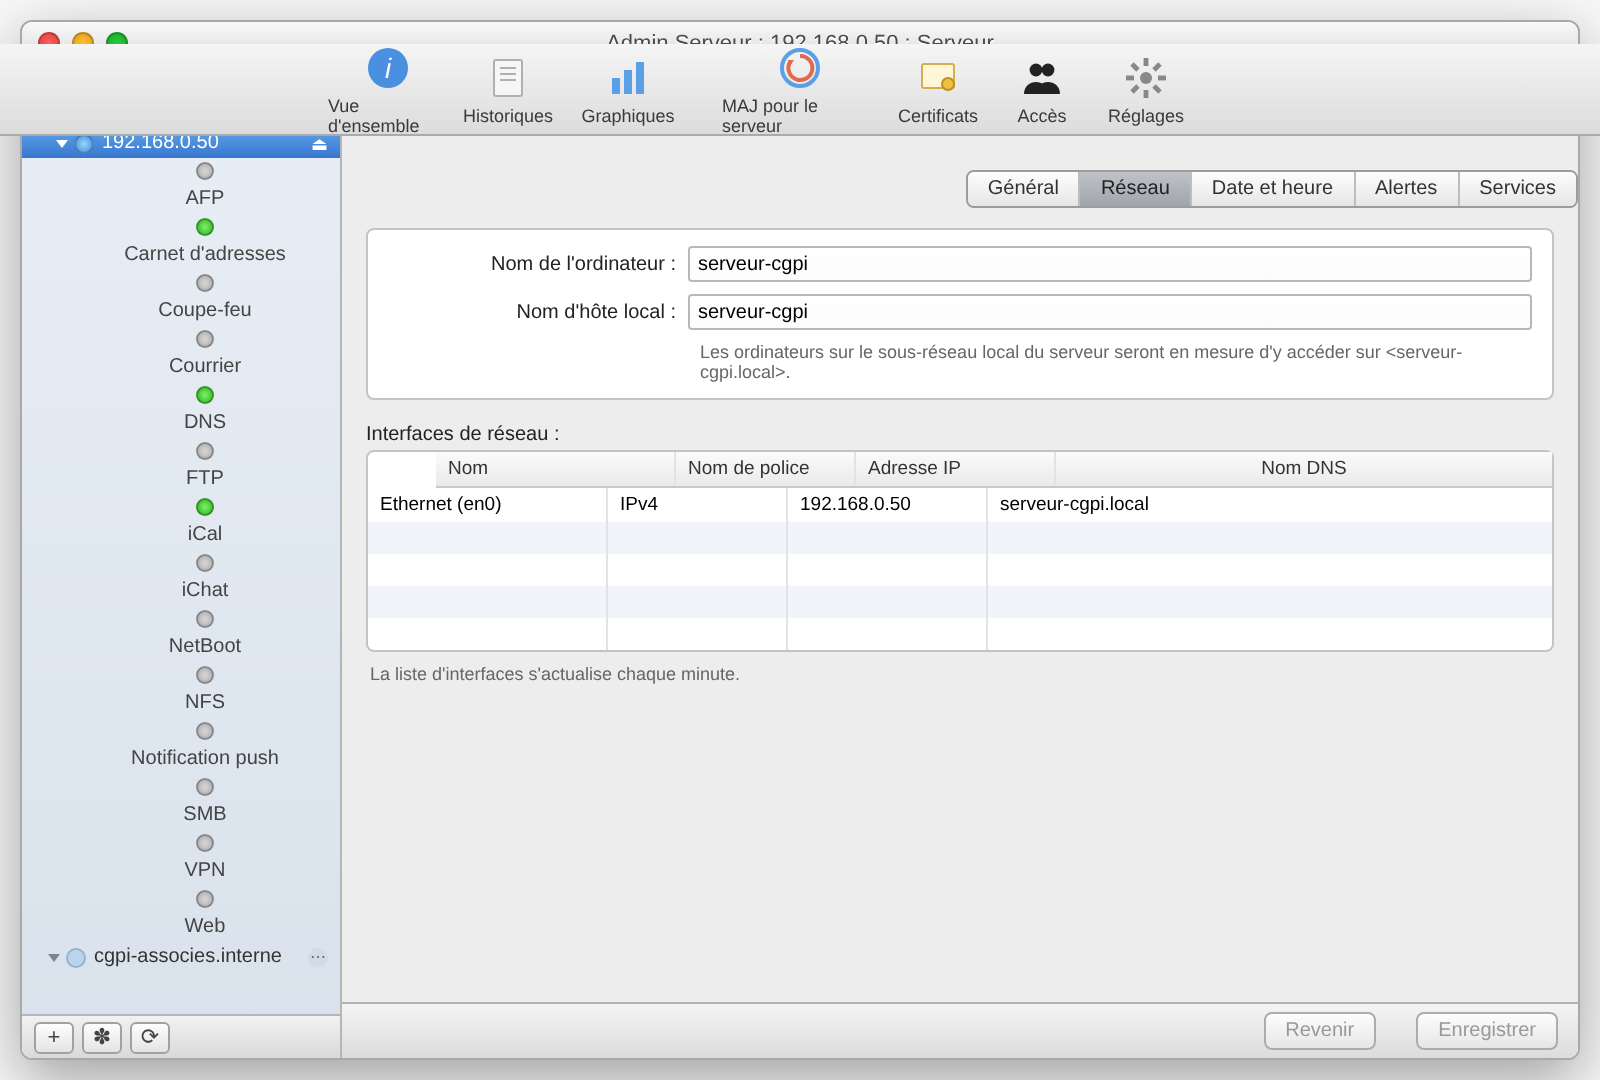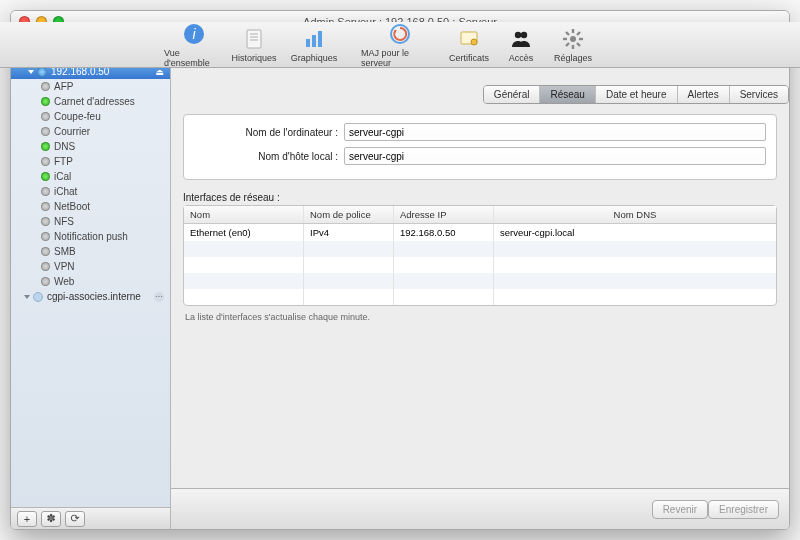--- a/index.html
+++ b/index.html
@@ -12,48 +12,48 @@
   .title { position:absolute; left:0; right:0; text-align:center; font-size:11px; color:#4a4a4a; text-shadow:0 1px 0 #fff;}
   .toolbar { height:46px; background: linear-gradient(#f5f5f5,#dcdcdc); border-bottom:1px solid #aaa; display:flex; align-items:center; padding-left:164px;}
   .tb-item { display:flex; flex-direction:column; align-items:center; width:60px; font-size:9px; color:#3a3a3a; cursor:default;}
   .tb-icon { width:26px; height:26px; display:flex; align-items:center; justify-content:center; margin-bottom:1px;}
   .tb-icon svg{width:24px;height:24px;}
   .body { flex:1; display:flex; background:#fff; overflow:hidden; }
   .sidebar { width:160px; background: linear-gradient(#e8eef5,#d9e2ec); border-right:1px solid #b6b6b6; display:flex; flex-direction:column; font-size:10px; color:#333;}
   .sb-head { font-size:9px; color:#6c7b8a; font-weight:bold; padding:4px 8px 2px; text-shadow:0 1px 0 #fff;}
   .sb-row { display:flex; align-items:center; padding:2px 6px 2px 18px; gap:4px; }
   .sb-row.sel { background: linear-gradient(#5fa4e8,#3776cf); color:#fff; }
-  .sb-row.sub { padding-left:30px; color:#444;}
+  .sb-row.sub { padding-left:30px; color:#444;flex-direction:column;}
   .sb-row .disc { width:0;height:0;border-left:4px solid #7a8793;border-top:3px solid transparent;border-bottom:3px solid transparent; }
   .sb-row .disc.open{transform:rotate(90deg);}
   .dot{width:9px;height:9px;border-radius:50%;border:1px solid rgba(0,0,0,0.25);}
   .dot.green{background:radial-gradient(#7ef06a,#2fb51e);} .dot.grey{background:radial-gradient(#d8d8d8,#a9a9a9);}
   .sb-footer{height:22px;border-top:1px solid #b6b6b6;background:linear-gradient(#f2f2f2,#d9d9d9);display:flex;align-items:center;gap:4px;padding:0 6px; margin-top:auto;}
   .sb-btn{width:20px;height:16px;border:1px solid #a1a1a1;border-radius:3px;background:linear-gradient(#fdfdfd,#e4e4e4);font-size:11px;display:flex;align-items:center;justify-content:center;color:#444;}
   .main { flex:1; background:#ededed; display:flex; flex-direction:column; overflow:hidden;}
   .tabs { display:flex; justify-content:flex-end; padding:6px 0;}
   .seg { display:flex; border:1px solid #9c9c9c; border-radius:4px; overflow:hidden; font-size:10px;}
   .seg-item{padding:3px 10px;background:linear-gradient(#fdfdfd,#e6e6e6);border-right:1px solid #bdbdbd;color:#333;}
   .seg-item:last-child{border-right:none;}
   .seg-item.act{background:linear-gradient(#bfc3c8,#9fa5ab);color:#222;}
   .panel{margin:4px 12px 8px;border:1px solid #c4c4c4;border-radius:4px;background:#fff;padding:8px 10px;font-size:10px;color:#333;}
   .form-row{display:flex;align-items:center;margin-bottom:6px;}
   .form-row label{width:150px;text-align:right;padding-right:6px;color:#222;}
   .form-row input{flex:1;height:18px;border:1px solid #b8b8b8;border-radius:2px;padding:0 4px;font-size:10px;background:linear-gradient(#fff,#fcfcfc);}
   .hint{font-size:9px;color:#666;margin-left:156px;}
   .sect{font-size:10px;color:#222;margin:4px 12px 2px;}
   .table{margin:0 12px;border:1px solid #c4c4c4;border-radius:4px;background:#fff;font-size:9.5px;}
   .trow{display:flex;}
-  .trow.head{background:linear-gradient(#fbfbfb,#eaeaea);border-bottom:1px solid #c9c9c9;font-weight:normal;color:#333;}
+  .trow.head{background:linear-gradient(#fbfbfb,#eaeaea);border-bottom:1px solid #c9c9c9;font-weight:normal;color:#333;margin-left:34px;}
   .tcell{padding:3px 6px;border-right:1px solid #e3e3e3;}
   .trow .tcell:last-child{border-right:none;}
   .c1{width:120px;} .c2{width:90px;} .c3{width:100px;} .c4{flex:1;}
   .trow.alt{background:#f1f5fa;}
   .tnote{font-size:9px;color:#666;margin:6px 14px;}
-  .footer{height:41px;border-top:1px solid #b2b2b2;background:linear-gradient(#f4f4f4,#dcdcdc);display:flex;align-items:center;justify-content:flex-end;padding:0 10px;gap:0;margin-top:44px;}
+  .footer{height:28px;border-top:1px solid #b2b2b2;background:linear-gradient(#f4f4f4,#dcdcdc);display:flex;align-items:center;justify-content:flex-end;padding:0 10px;gap:20px;margin-top:44px;}
   .btn{height:19px;padding:0 10px;font-size:10px;border:1px solid #acacac;border-radius:4px;background:linear-gradient(#fdfdfd,#e6e6e6);color:#999;}
   .globe{width:10px;height:10px;border-radius:50%;background:radial-gradient(#9cd3ff,#3a8ed8);border:1px solid rgba(0,0,0,0.2);}
   .sb-sub-wrap{max-height:none;}
   .srv-count{font-size:10px;color:#5b6a79;padding:1px 6px 3px 26px;display:flex;align-items:center;gap:4px;}
   .srv-count .disc{border-left-color:#7a8793;}
 </style>
 </head>
 <body>
 
 <div class="window">
@@ -249,20 +249,21 @@
 
       <div class="panel">
         <div class="form-row">
           <label>Nom de l'ordinateur :</label>
           <input type="text" value="serveur-cgpi" style="">
         </div>
         <div class="form-row">
           <label>Nom d'hôte local :</label>
           <input type="text" value="serveur-cgpi" style="">
         </div>
+        <div class="hint">Les ordinateurs sur le sous-réseau local du serveur seront en mesure d'y accéder sur &lt;serveur-cgpi.local&gt;.</div>
       </div>
 
       <div class="sect">Interfaces de réseau :</div>
       <div class="table">
         <div class="trow head">
           <div class="tcell c1">Nom</div>
           <div class="tcell c2">Nom de police</div>
           <div class="tcell c3">Adresse IP</div>
           <div class="tcell c4" style="text-align:center">Nom DNS</div>
         </div>

